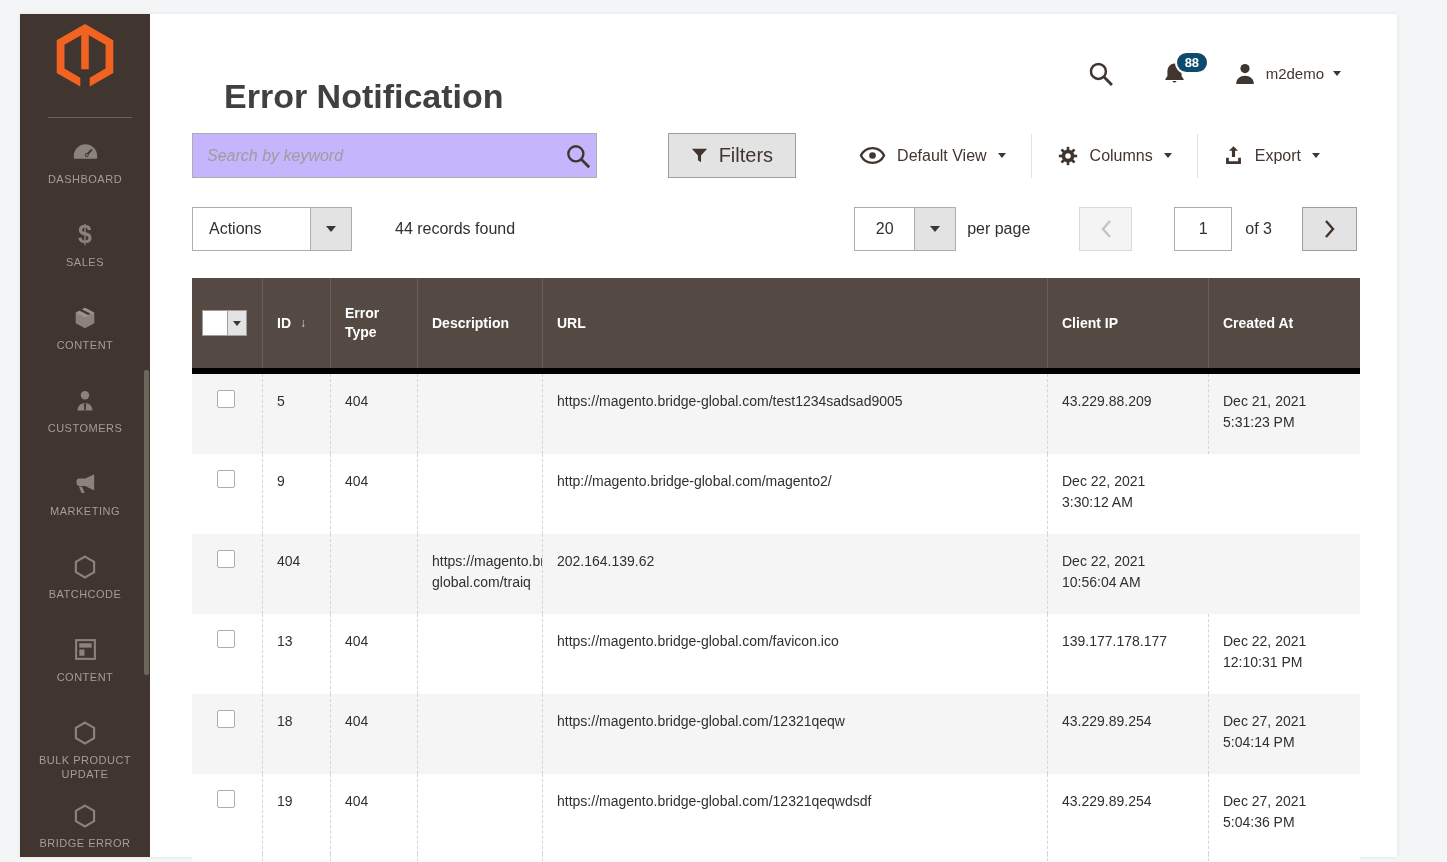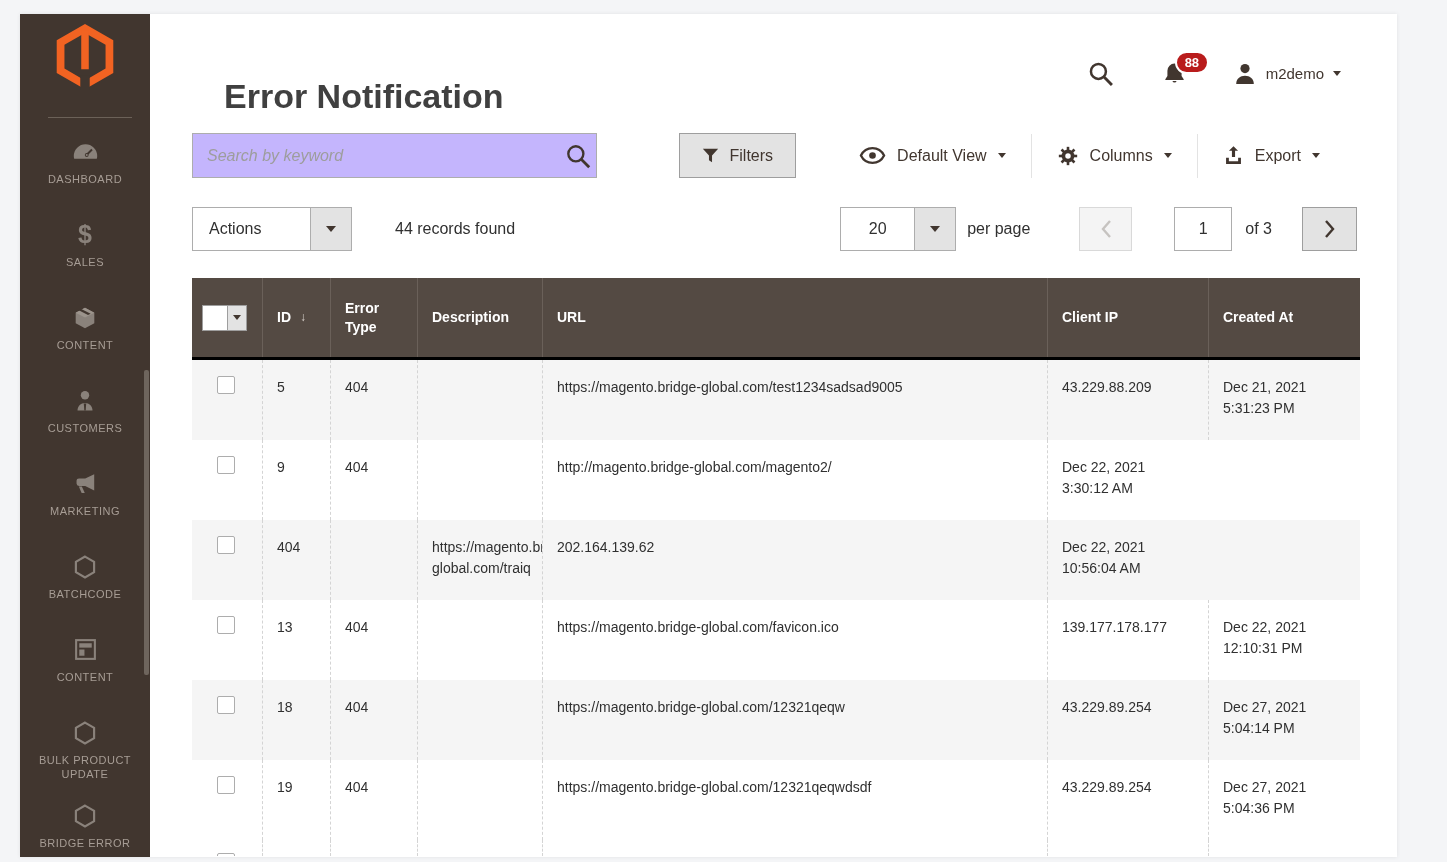--- a/index.html
+++ b/index.html
@@ -24,62 +24,62 @@
   .sb-scrollthumb { position:absolute; right:1px; top:356px; width:5px; height:305px; background:#6e655d; border-radius:2px; }
 
   
   .main { position:absolute; left:130px; top:0; right:0; bottom:0; }
   .page-title { position:absolute; left:42px; top:40px; font-size:34px; font-weight:700; color:#404040;margin-left:32px; }
 
   .header-actions { position:absolute; top:46px; right:56px; display:flex; align-items:center; }
   .ha-btn { background:none; border:none; padding:0; cursor:pointer; display:flex; align-items:center; }
   .ha-search { margin-right:48px; }
   .ha-bell { position:relative; margin-right:46px; }
-  .badge { position:absolute; top:-10px; left:13px; background:#b91c1c; color:#fff; font-size:13px; font-weight:bold;
+  .badge { position:absolute; top:-10px; left:13px; background:#0c4a6e; color:#fff; font-size:13px; font-weight:bold;
            padding:2px 8px; border-radius:12px; border:2px solid #fff; line-height:15px;text-align:right; }
   .ha-user { display:flex; align-items:center; gap:9px; }
   .username { font-size:15px; color:#41362f; }
   .caret { width:0; height:0; border:4px solid transparent; border-top:5px solid #41362f; margin-top:4px; }
 
   
   .toolbar { position:absolute; left:42px; right:52px; top:119px; height:45px; }
   .search-box { position:absolute; left:0; top:0; width:405px; height:45px; border:1px solid #adadad; background:#c4b5fd; }
   .search-box input { position:absolute; inset:0; border:0; outline:0; background:transparent;
                       padding:0 48px 0 14px; font-size:16px; font-style:italic; color:#444; font-family:inherit; }
   .search-box input::placeholder { color:#9d9d9d; font-style:italic; opacity:1; }
   .search-submit { position:absolute; right:6px; top:7px; width:32px; height:30px; background:none; border:none; cursor:pointer; }
   .toolbar-right { position:absolute; right:0; top:0; height:45px; display:flex; align-items:center; }
   .filters-btn { display:flex; align-items:center; gap:11px; height:45px; padding:0 22px; margin-right:38px;
-                 background:#e3e3e3; border:1px solid #9e9e9e; font-size:16px; color:#41362f; cursor:pointer; font-family:inherit; }
+                 background:#e3e3e3; border:1px solid #9e9e9e; font-size:20px; color:#41362f; cursor:pointer; font-family:inherit; }
   .tb-group { display:flex; align-items:center; gap:11px; padding:0 25px; height:45px; cursor:pointer; background:none; border:none; font-family:inherit; }
   .tb-label { font-size:16px; color:#41362f; }
   .tb-divider { width:1px; height:44px; background:#e3e3e3; }
 
   
   .actions-row { position:absolute; left:42px; right:40px; top:193px; height:44px; }
   .split-select { display:flex; height:44px; border:1px solid #adadad; background:#fff; cursor:pointer; }
   .actions-select { position:absolute; left:0; top:0; width:160px; }
   .sel-label { flex:1; display:flex; align-items:center; padding-left:16px; font-size:16px; color:#303030; }
   .sel-caret { width:41px; border-left:1px solid #adadad; background:#e3e3e3; display:flex; align-items:center; justify-content:center; }
   .sel-caret .tri { width:0; height:0; border:5px solid transparent; border-top:6px solid #41362f; margin-top:5px; }
   .records-found { position:absolute; left:203px; top:0; height:44px; display:flex; align-items:center; font-size:16px; color:#303030; }
   .pagination { position:absolute; right:0; top:0; height:44px; display:flex; align-items:center; }
-  .pp-select { width:116px; }
+  .pp-select { width:102px; }
   .pp-value { flex:1; display:flex; align-items:center; justify-content:center; font-size:16px; color:#303030; }
   .per-page-label { font-size:16px; color:#303030; margin-left:11px; margin-right:49px; }
   .pg-btn { width:53px; height:44px; display:flex; align-items:center; justify-content:center; cursor:pointer; }
   .btn-prev { background:#f4f4f4; border:1px solid #d9d9d9; color:#c6c3c0; margin-right:42px; }
   .btn-next { width:55px; background:#e3e3e3; border:1px solid #9e9e9e; color:#41362f; margin-left:30px; }
   .page-input { width:58px; height:44px; border:1px solid #adadad; text-align:center; font-size:16px; color:#303030; font-family:inherit; outline:none; }
   .of-pages { font-size:16px; color:#303030; margin-left:13px; }
 
   
   .grid { position:absolute; left:42px; top:264px; width:1168px; }
   .thead, .trow, .partial-row { display:grid; grid-template-columns:70px 68px 87px 125px 505px 161px 152px; }
-  .thead { background:#544a43; height:82px; border-bottom:3px solid #000000; }
+  .thead { background:#544a43; height:96px; border-bottom:6px solid #000000; }
   .th { display:flex; align-items:center; padding:0 10px 0 14px; color:#fff; font-size:14px; font-weight:bold;
         line-height:19px; border-left:1px solid #6a6059; cursor:pointer; }
   .th:first-child { border-left:none; padding-left:10px; cursor:default; }
   .sort-arrow { margin-left:9px; font-size:12px; font-weight:normal; color:#d9d3ce; }
   .hcb { display:flex; height:26px; border:1px solid #9e9e9e; background:#fff; cursor:pointer; }
   .hcb-box { width:24px; background:#fff; }
   .hcb-caret { width:19px; background:#e3e3e3; border-left:1px solid #9e9e9e; display:flex; align-items:center; justify-content:center; }
   .hcb-caret .tri { width:0; height:0; border:4px solid transparent; border-top:5px solid #41362f; margin-top:4px; }
   .trow { height:80px; }
   .tbody .trow:nth-child(even) { background:#fff; }

